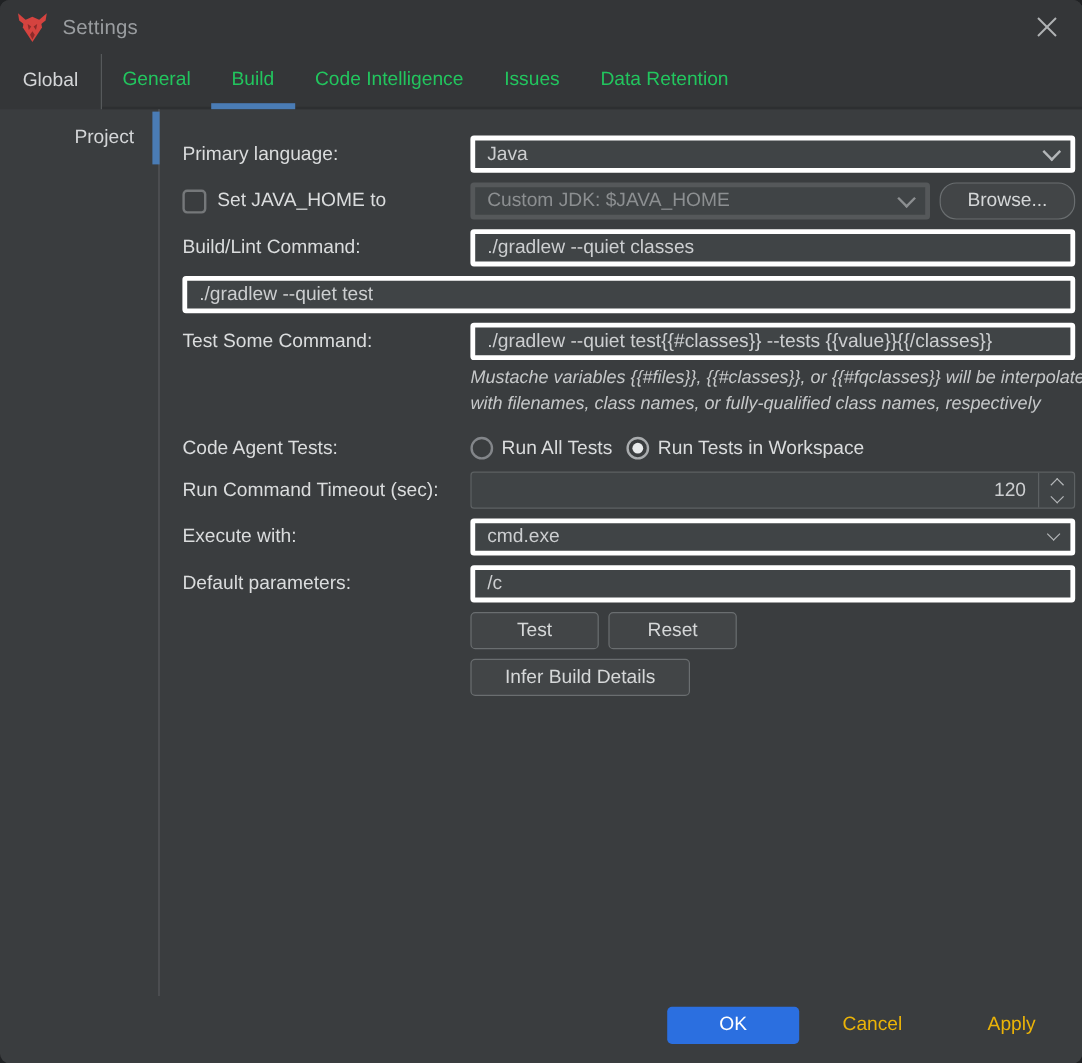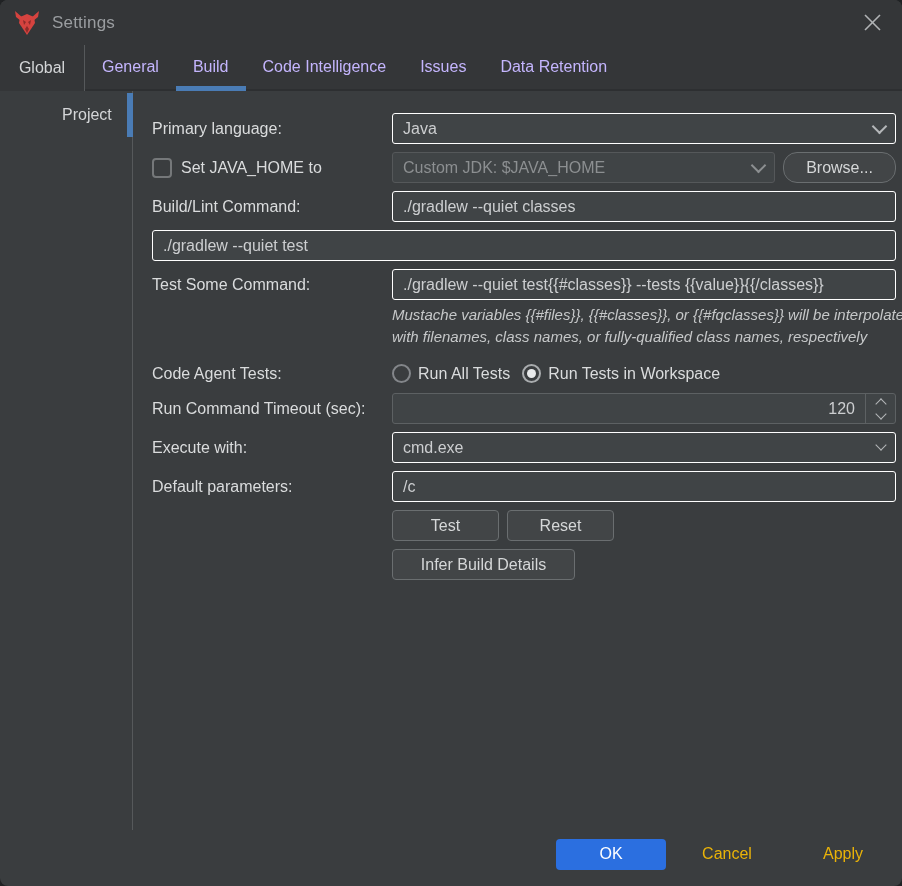--- a/index.html
+++ b/index.html
@@ -10,33 +10,33 @@
   }
   
   .titlebar { height:45px; background:#343638; display:flex; align-items:center; flex:0 0 auto; }
   .logo { width:30px; height:28px; margin:0 10px 0 12px; display:flex; align-items:center; justify-content:center; }
   .title-text { font-size:17px; color:#9a9da0; letter-spacing:.2px; }
   .close-btn { margin-left:auto; margin-right:14px; width:32px; height:30px; display:flex; align-items:center; justify-content:center; cursor:pointer; }
   
   .tabstrip { height:46px; background:#343638; display:flex; flex:0 0 auto;text-align:right; }
   .global-cell { width:85px; flex:0 0 85px; display:flex; align-items:center; justify-content:center; border-right:1px solid #56595b; box-sizing:border-box; font-size:16px; color:#d4d6d8; cursor:pointer; }
   .tabs { display:flex; align-items:stretch; border-bottom:2px solid #2d2f31; flex:1; box-sizing:border-box; }
-  .tab { padding:0 17px; display:flex; align-items:center; font-size:16px; color:#c4b5fd; position:relative; cursor:pointer; }
+  .tab { padding:0 17px; display:flex; align-items:center; font-size:16px; color:#22c55e; position:relative; cursor:pointer; }
   .tab.active::after { content:""; position:absolute; left:0; right:0; bottom:-2px; height:5px; background:#4a7cb5; }
   
   .body { flex:1; display:flex; min-height:0; }
   .sidebar { width:85px; flex:0 0 85px; border-right:1px solid #56595b; box-sizing:border-box;margin-left:48px; }
   .side-item { position:relative; height:48px; display:flex; align-items:center; padding-left:14px; font-size:16px; color:#d4d6d8; cursor:pointer; }
   .side-item.active::after { content:""; position:absolute; right:-1px; top:2px; bottom:2px; width:6px; background:#4a7cb5; }
   .content { flex:1; padding:22px 6px 0 19px; overflow:hidden; }
   .row { display:flex; align-items:center; margin-bottom:8px; }
   .lbl { width:240px; flex:0 0 240px; font-size:16px; color:#dadcdd; }
   .fieldwrap { flex:1; display:flex; align-items:center; gap:8px; }
   .field, .select {
-    height:31px; box-sizing:border-box; background:#404446; border:1px solid #ffffff;
+    height:31px; box-sizing:border-box; background:#404446; border:4px solid #ffffff;
     border-radius:3px; color:#ccced0; font-size:16px; font-family:"Liberation Sans",sans-serif;
     padding:0 10px; width:100%; outline:none;
   }
   .select { display:flex; align-items:center; justify-content:space-between; cursor:pointer; }
   .select .val { white-space:nowrap; overflow:hidden; }
   .select.disabled { color:#8c8f91; border-color:#55585a; cursor:default; }
   .chev { width:9px; height:9px; border-right:2px solid #b4b7b9; border-bottom:2px solid #b4b7b9; transform:rotate(45deg); margin-top:-5px; flex:0 0 auto; }
   .chev.dim { border-color:#8c8f91; }
   .chev.small { width:7px; height:7px; border-width:1.5px; }
   

